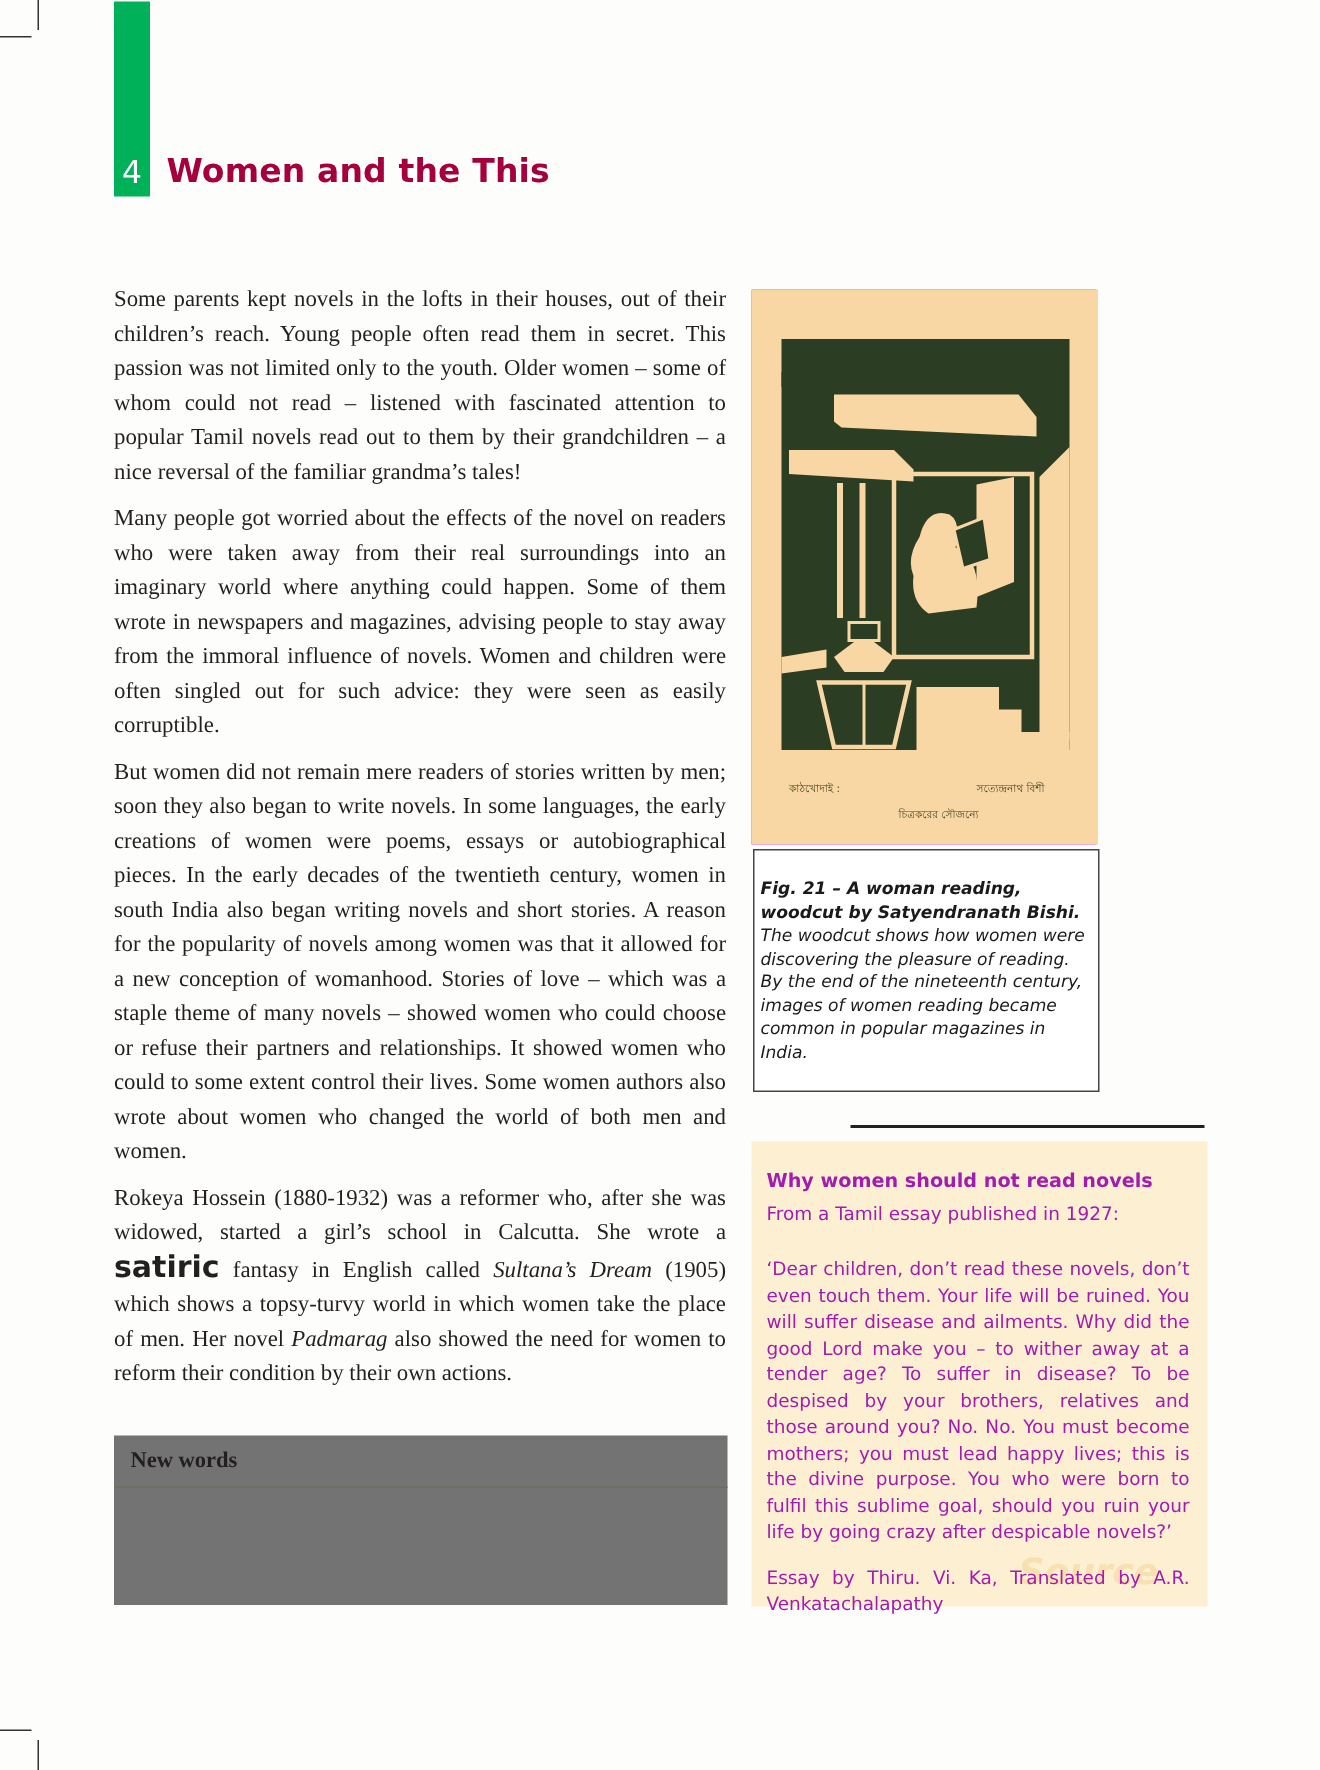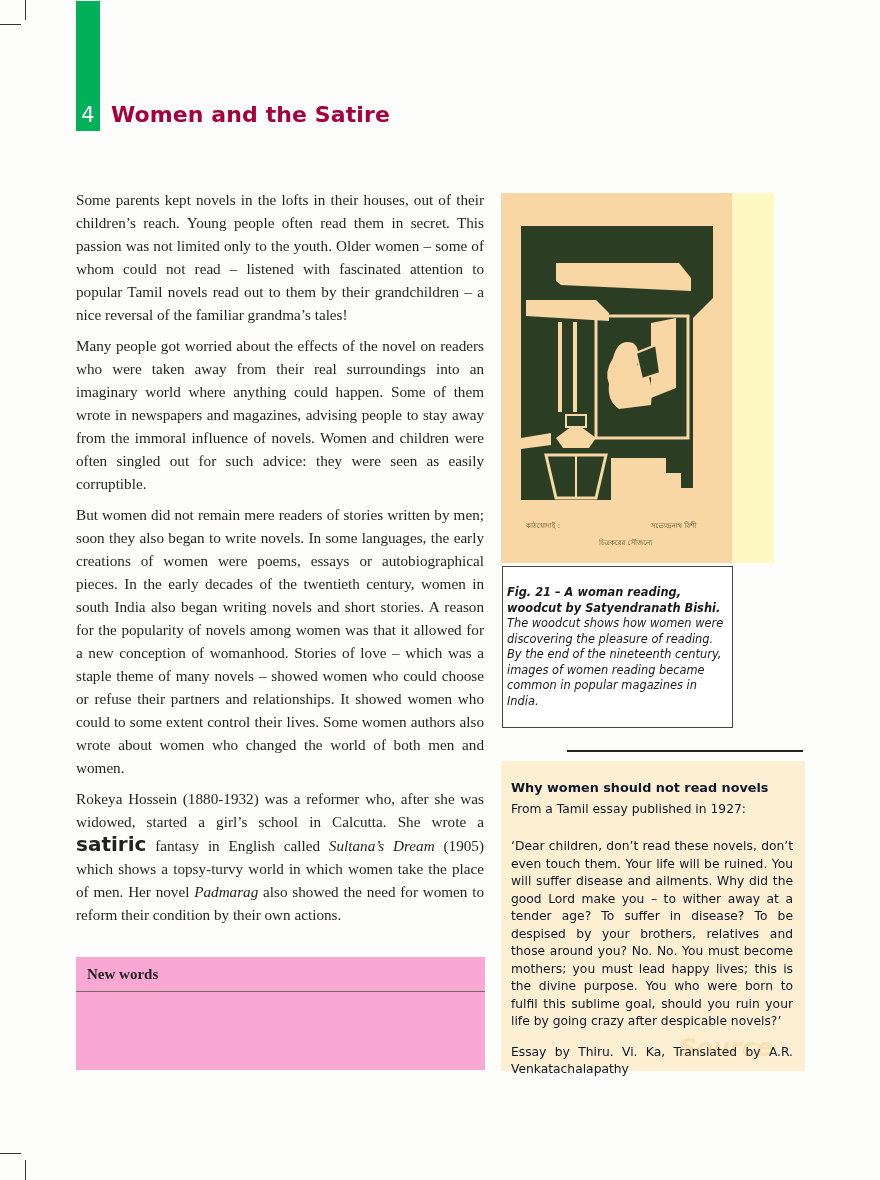--- a/index.html
+++ b/index.html
@@ -11,53 +11,53 @@
   }
   .crop { position: absolute; background: #333; }
   .green-bar { position: absolute; left: 76px; top: 1px; width: 24px; height: 130px; background: #00b159; }
   .chap-num { position: absolute; left: 76px; top: 103px; width: 24px; text-align: center;
     font-family: "DejaVu Sans", sans-serif; font-size: 21px; color: #fff; }
   .chap-title { position: absolute; left: 111px; top: 102px; font-family: "DejaVu Sans", sans-serif;
     font-weight: bold; font-size: 22px; color: #a5003d; letter-spacing: 0.1px; }
   .body-col { position: absolute; left: 76px; top: 188px; width: 408px; }
   .body-col p { margin: 0 0 8px 0; font-size: 15.2px; line-height: 23px; text-align: justify; }
   .body-col p b { font-family: "DejaVu Sans", sans-serif; font-size: 20px; }
-  .newwords { position: absolute; left: 76px; top: 957px; width: 409px; height: 113px; background: #f9a8d4; }
+  .newwords { position: absolute; left: 76px; top: 957px; width: 409px; height: 113px; background: #737373; }
   .nw-head { padding: 7px 11px 0 11px; height: 27px; font-weight: bold; font-size: 15px; line-height: 20px;
     border-bottom: 1.5px solid #6e6e5a; }
   .nw-body { padding: 6px 11px; font-size: 15px; line-height: 23px; text-align: justify; }
-  .woodcut { position: absolute; left: 501px; top: 193px; width: 273px; height: 370px; background: #fef9c3; }
+  .woodcut { position: absolute; left: 501px; top: 193px; width: 230px; height: 370px; background: #d946ef; }
   .caption { position: absolute; left: 502px; top: 566px; width: 221px; padding: 18px 4px;
     border: 1px solid #444; background: #fff;
     font-family: "DejaVu Sans", sans-serif; font-style: italic; font-size: 11.4px; line-height: 15.5px; color: #1a1a1a; }
   .caption .cap-title { font-weight: bold; }
   .src-label { position: absolute; left: 501px; top: 740px; font-family: "DejaVu Sans", sans-serif;
     font-style: italic; font-weight: bold; font-size: 13px; color: #111; margin-top: 32px; }
   .src-rule { position: absolute; left: 567px; top: 750px; width: 236px; height: 1.5px; background: #222; }
   .src-box { position: absolute; left: 501px; top: 761px; width: 304px; height: 310px; background: #fdefd2; }
   .src-inner { position: absolute; left: 10px; top: 18px; width: 282px;
-    font-family: "DejaVu Sans", sans-serif; font-size: 12.3px; line-height: 17.5px; color: #0f172a; }
+    font-family: "DejaVu Sans", sans-serif; font-size: 12.3px; line-height: 17.5px; color: #a21caf; }
   .src-inner .s-title { font-weight: bold; font-size: 12.8px; margin-bottom: 4px; }
   .src-inner .s-sub { margin-bottom: 20px; }
   .src-inner .s-quote { text-align: justify; margin-bottom: 13px; }
   .src-inner .s-credit { text-align: justify; }
   .watermark { position: absolute; left: 178px; top: 273px; font-family: "DejaVu Sans", sans-serif;
     font-style: italic; font-weight: bold; font-size: 24px; color: #f8e0b0; }
 </style>
 </head>
 <body>
 
 <div class="crop" style="left:25px;top:0;width:1px;height:20px;"></div>
 <div class="crop" style="left:0;top:24px;width:21px;height:1px;"></div>
 <div class="crop" style="left:0;top:1153px;width:21px;height:1px;"></div>
 <div class="crop" style="left:25px;top:1160px;width:1px;height:20px;"></div>
 
 <div class="green-bar"></div>
 <div class="chap-num">4</div>
-<div class="chap-title">Women and the Satire</div>
+<div class="chap-title">Women and the This</div>
 
 <div class="body-col">
   <p>Some parents kept novels in the lofts in their houses, out of their children’s reach. Young people often read them in secret. This passion was not limited only to the youth. Older women – some of whom could not read – listened with fascinated attention to popular Tamil novels read out to them by their grandchildren – a nice reversal of the familiar grandma’s tales!</p>
   <p>Many people got worried about the effects of the novel on readers who were taken away from their real surroundings into an imaginary world where anything could happen. Some of them wrote in newspapers and magazines, advising people to stay away from the immoral influence of novels. Women and children were often singled out for such advice: they were seen as easily corruptible.</p>
   <p>But women did not remain mere readers of stories written by men; soon they also began to write novels. In some languages, the early creations of women were poems, essays or autobiographical pieces. In the early decades of the twentieth century, women in south India also began writing novels and short stories. A reason for the popularity of novels among women was that it allowed for a new conception of womanhood. Stories of love – which was a staple theme of many novels – showed women who could choose or refuse their partners and relationships. It showed women who could to some extent control their lives. Some women authors also wrote about women who changed the world of both men and women.</p>
   <p><span>Rokeya Hossein (1880-1932) was a reformer who, after she was widowed, started a girl’s school in Calcutta. She wrote a </span><b>satiric</b><span> fantasy in English called </span><i>Sultana’s Dream</i><span> (1905) which shows a topsy-turvy world in which women take the place of men. Her novel </span><i>Padmarag</i><span> also showed the need for women to reform their condition by their own actions.</span></p>
 </div>
 
 <div class="newwords">
   <div class="nw-head">New words</div>

